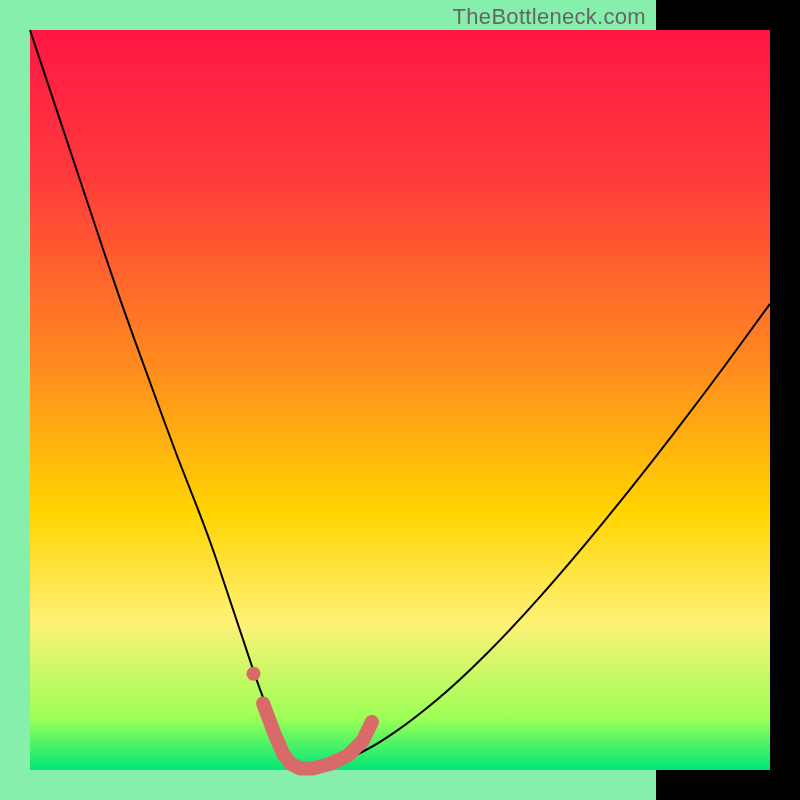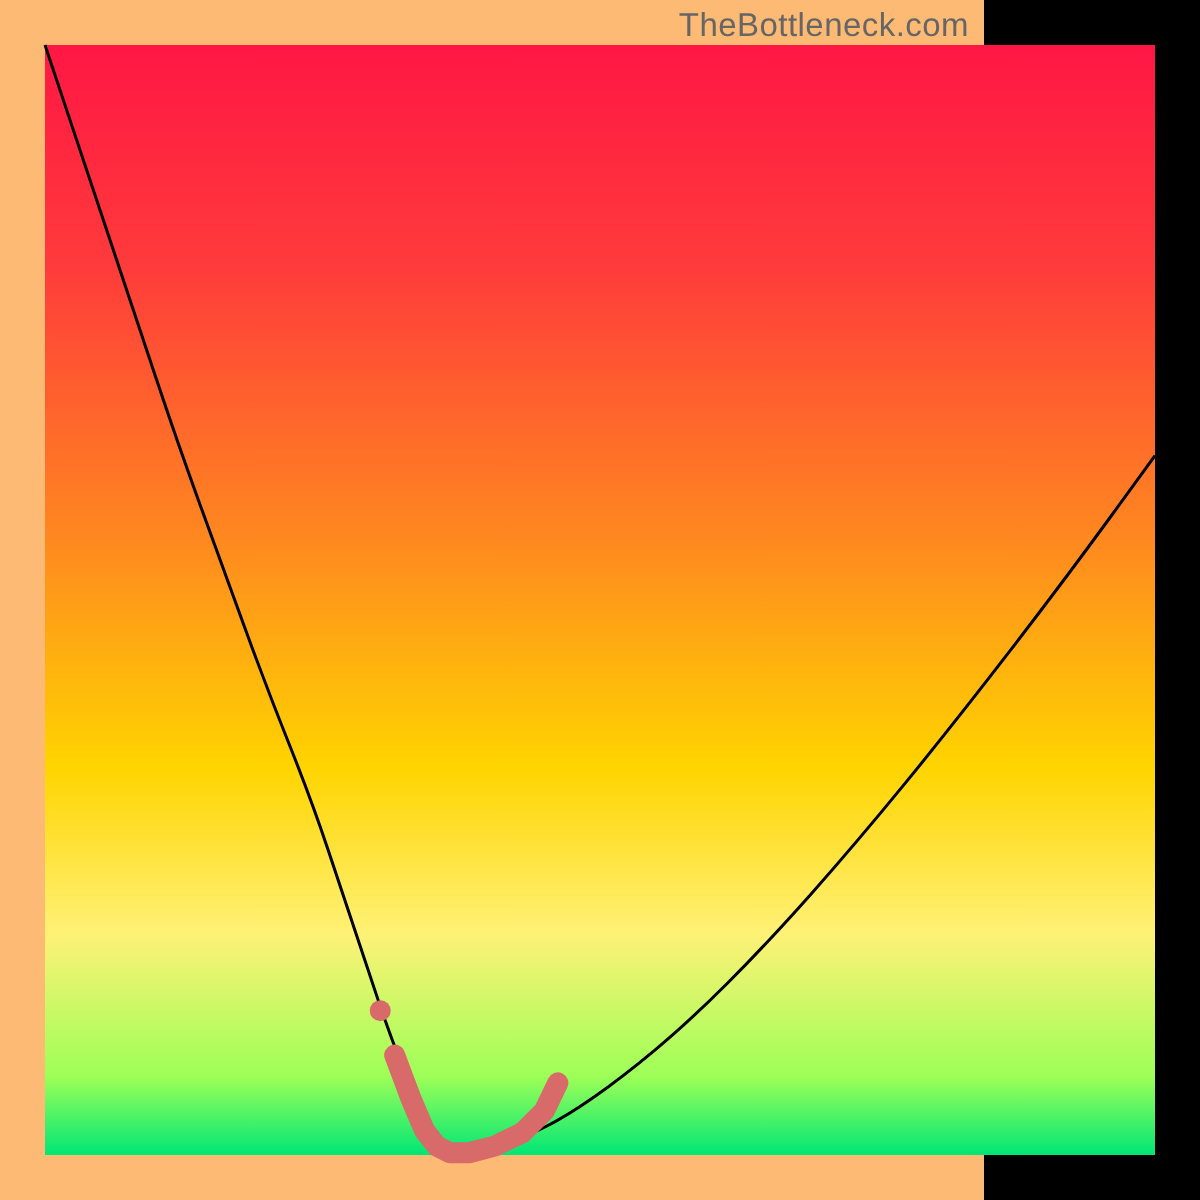--- a/index.html
+++ b/index.html
@@ -8,21 +8,21 @@
     width: 800px;
     height: 800px;
     background: #000;
     overflow: hidden;
     font-family: Arial, Helvetica, sans-serif;
   }
   .frame {
     position: absolute;
     left: 0; top: 0;
     width: 656px; height: 800px;
-    background: #fdba74;
+    background: #86efac;
   }
   .watermark {
     position: absolute;
     top: 4px;
     right: 10px;
     color: #666;
     font-size: 22px;
     font-weight: 400;
     letter-spacing: 0.3px;
     z-index: 50;

